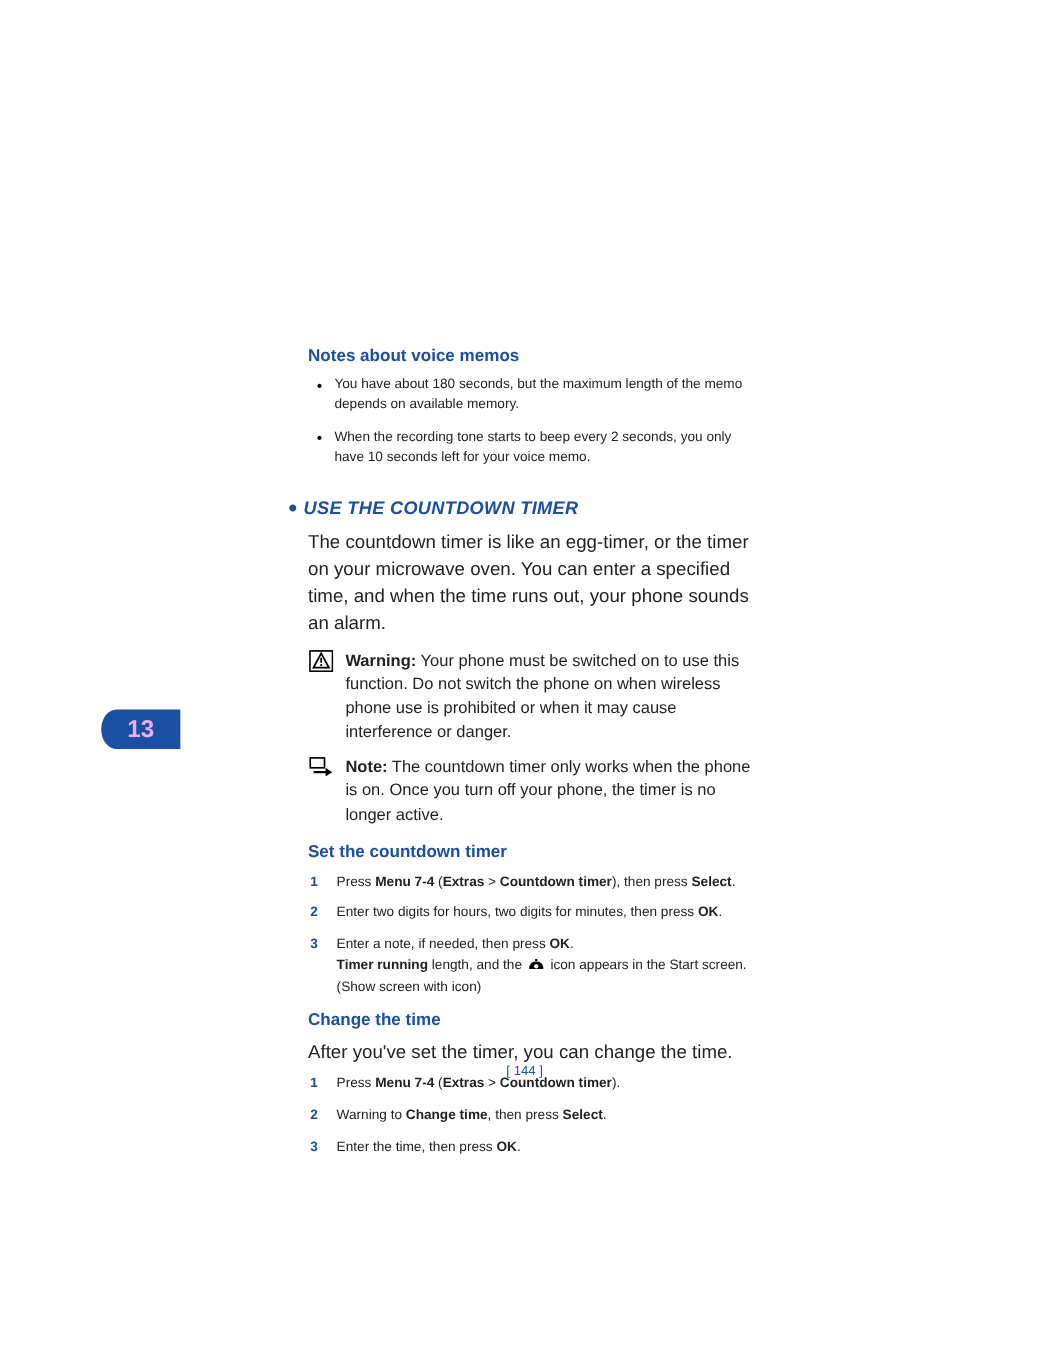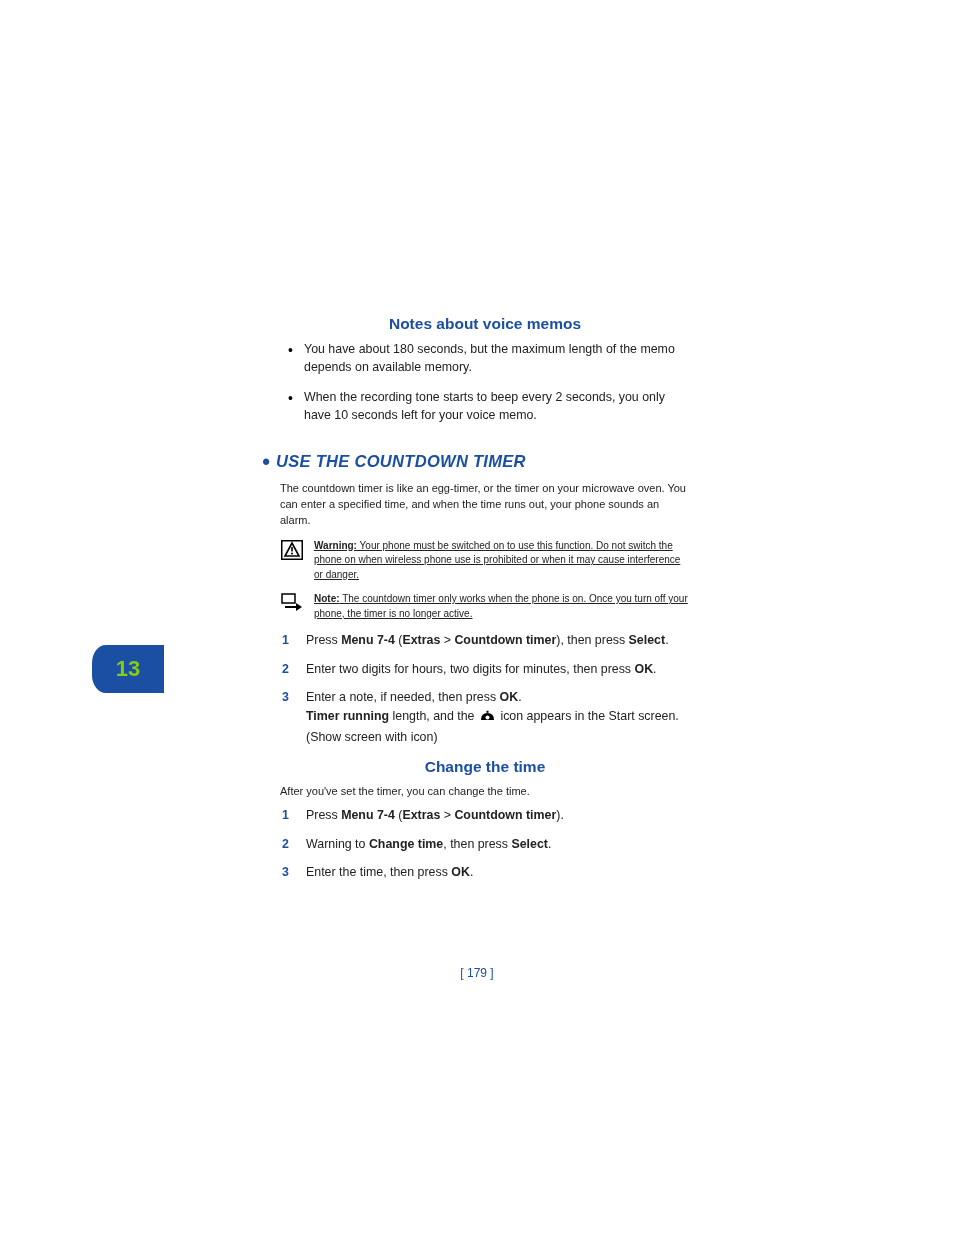--- a/index.html
+++ b/index.html
@@ -17,39 +17,38 @@
     left: 280px;
     top: 315px;
     width: 410px;
   }
   .heading-blue {
     color: #1a4fa3;
     font-weight: bold;
     font-size: 15.5px;
     margin: 0 0 8px 0;
     font-family: Verdana, Geneva, sans-serif;
-    text-align: center;
   }
   .section-title {
     color: #1a4fa3;
     font-weight: bold;
     font-size: 16.5px;
     margin: 22px 0 8px 0;
     letter-spacing: 0.3px;
   }
   .section-bullet {
     color: #1a4fa3;
     font-weight: bold;
     font-size: 22px;
     position: relative;
     top: 2px;
     margin-right: 6px;
   }
   .para {
-    font-size: 11px;
+    font-size: 17px;
     line-height: 1.45;
     margin: 0 0 10px 0;
   }
   ul.bullets {
     list-style: none;
     padding: 0 0 0 8px;
     margin: 0 0 4px 0;
   }
   ul.bullets li {
     font-size: 12.4px;
@@ -94,39 +93,38 @@
   }
   .callout .icon-box {
     width: 24px;
     flex: 0 0 24px;
     display: flex;
     align-items: flex-start;
     justify-content: center;
     padding-top: 1px;
   }
   .callout .text {
-    font-size: 10px;
+    font-size: 15px;
     line-height: 1.45;
     flex: 1;
-    text-decoration: underline;
   }
   .timer-glyph {
     display: inline-block;
     vertical-align: -2px;
     margin: 0 2px;
   }
   .page-tab {
     position: absolute;
     left: 92px;
     top: 645px;
     width: 72px;
-    height: 48px;
+    height: 36px;
     background: #1a4fa3;
     border-radius: 14px 0 0 14px / 18px 0 0 18px;
-    color: #84cc16;
+    color: #f0abfc;
     font-weight: bold;
     font-size: 22px;
     display: flex;
     align-items: center;
     justify-content: center;
     font-family: Verdana, Geneva, sans-serif;
   }
   .footer {
     position: absolute;
     left: 0;
@@ -179,20 +177,21 @@
       <svg width="22" height="18" viewBox="0 0 22 18">
         <rect x="1" y="1" width="13" height="9" fill="none" stroke="#000" stroke-width="1.5"></rect>
         <path d="M4 13 L15 13 L15 10 L21 14 L15 18 L15 15 L4 15 Z" fill="#000"></path>
       </svg>
     </div>
     <div class="text">
       <b>Note:</b><span> The countdown timer only works when the phone is on. Once you turn off your phone, the timer is no longer active.</span>
     </div>
   </div>
 
+  <h3 class="heading-blue" style="margin-top:14px;">Set the countdown timer</h3>
 
   <ol class="steps">
     <li>
       <span class="num">1</span>
       <span>Press </span><b>Menu 7-4</b><span> (</span><b>Extras</b><span> &gt; </span><b>Countdown timer</b><span>), then press </span><b>Select</b><span>.</span>
     </li>
     <li>
       <span class="num">2</span>
       <span>Enter two digits for hours, two digits for minutes, then press </span><b>OK</b><span>.</span>
     </li>
@@ -220,13 +219,13 @@
       <span>Warning to </span><b>Change time</b><span>, then press </span><b>Select</b><span>.</span>
     </li>
     <li>
       <span class="num">3</span>
       <span>Enter the time, then press </span><b>OK</b><span>.</span>
     </li>
   </ol>
 
 </div>
 
-<div class="footer">[ 179 ]</div>
+<div class="footer">[ 144 ]</div>
 
 </body></html>

